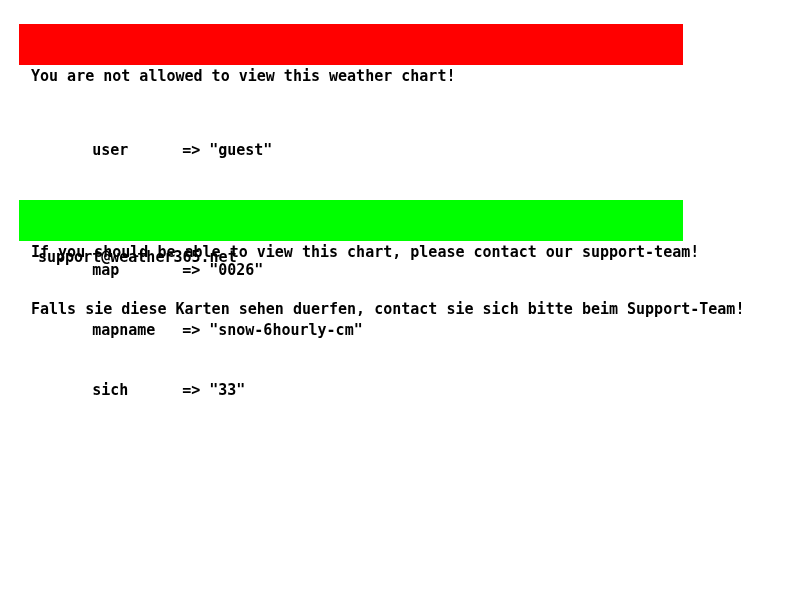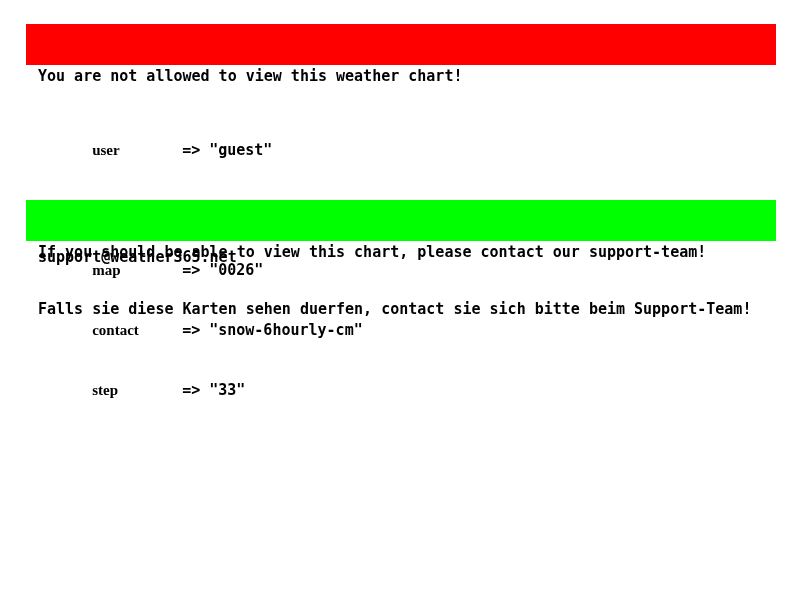--- a/index.html
+++ b/index.html
@@ -16,43 +16,42 @@
     color: #000000;
     position: relative;
     overflow: hidden;
   }
   .page {
     position: absolute;
     inset: 0;
   }
   .banner {
     position: absolute;
-    left: 26px;
-    width: 750px;
+    left: 19px;
+    width: 664px;
     height: 41px;
     box-sizing: border-box;
     padding: 5px 0 0 12px;
     line-height: 19px;
     white-space: pre;
   }
   .banner-denied { top: 24px; }
   .banner-support { top: 200px; }
   .banner div { height: 19px; }
   .kv-block {
     position: absolute;
     left: 38px;
     top: 80px;
     line-height: 20px;
     white-space: pre;
   }
   .kv-row { height: 20px; }
   .kv-key {
     display: inline-block;
     width: 90px;
-    font-family: Liberation Serif, serif;
   }
   .kv-arrow {
     display: inline-block;
     width: 27px;
   }
   .footer {
     position: absolute;
     left: 38px;
     top: 250px;
     width: 730px;
@@ -75,24 +74,24 @@
     <div class="kv-row">
       <span class="kv-key">user</span><span class="kv-arrow">=&gt;</span><span class="kv-value">"guest"</span>
     </div>
     <div class="kv-row">
       <span class="kv-key">component</span><span class="kv-arrow">=&gt;</span><span class="kv-value">"Weather Maps"</span>
     </div>
     <div class="kv-row">
       <span class="kv-key">map</span><span class="kv-arrow">=&gt;</span><span class="kv-value">"0026"</span>
     </div>
     <div class="kv-row">
-      <span class="kv-key">contact</span><span class="kv-arrow">=&gt;</span><span class="kv-value">"snow-6hourly-cm"</span>
+      <span class="kv-key">mapname</span><span class="kv-arrow">=&gt;</span><span class="kv-value">"snow-6hourly-cm"</span>
     </div>
     <div class="kv-row">
-      <span class="kv-key">step</span><span class="kv-arrow">=&gt;</span><span class="kv-value">"33"</span>
+      <span class="kv-key">sich</span><span class="kv-arrow">=&gt;</span><span class="kv-value">"33"</span>
     </div>
   </div>
 
   <div class="banner banner-support" style="background-color: rgb(0, 255, 0);">
     <div>If you should be able to view this chart, please contact our support-team!</div>
     <div>Falls sie diese Karten sehen duerfen, contact sie sich bitte beim Support-Team!</div>
   </div>
 
   <div class="footer">
     <span>support@weather365.net</span>

